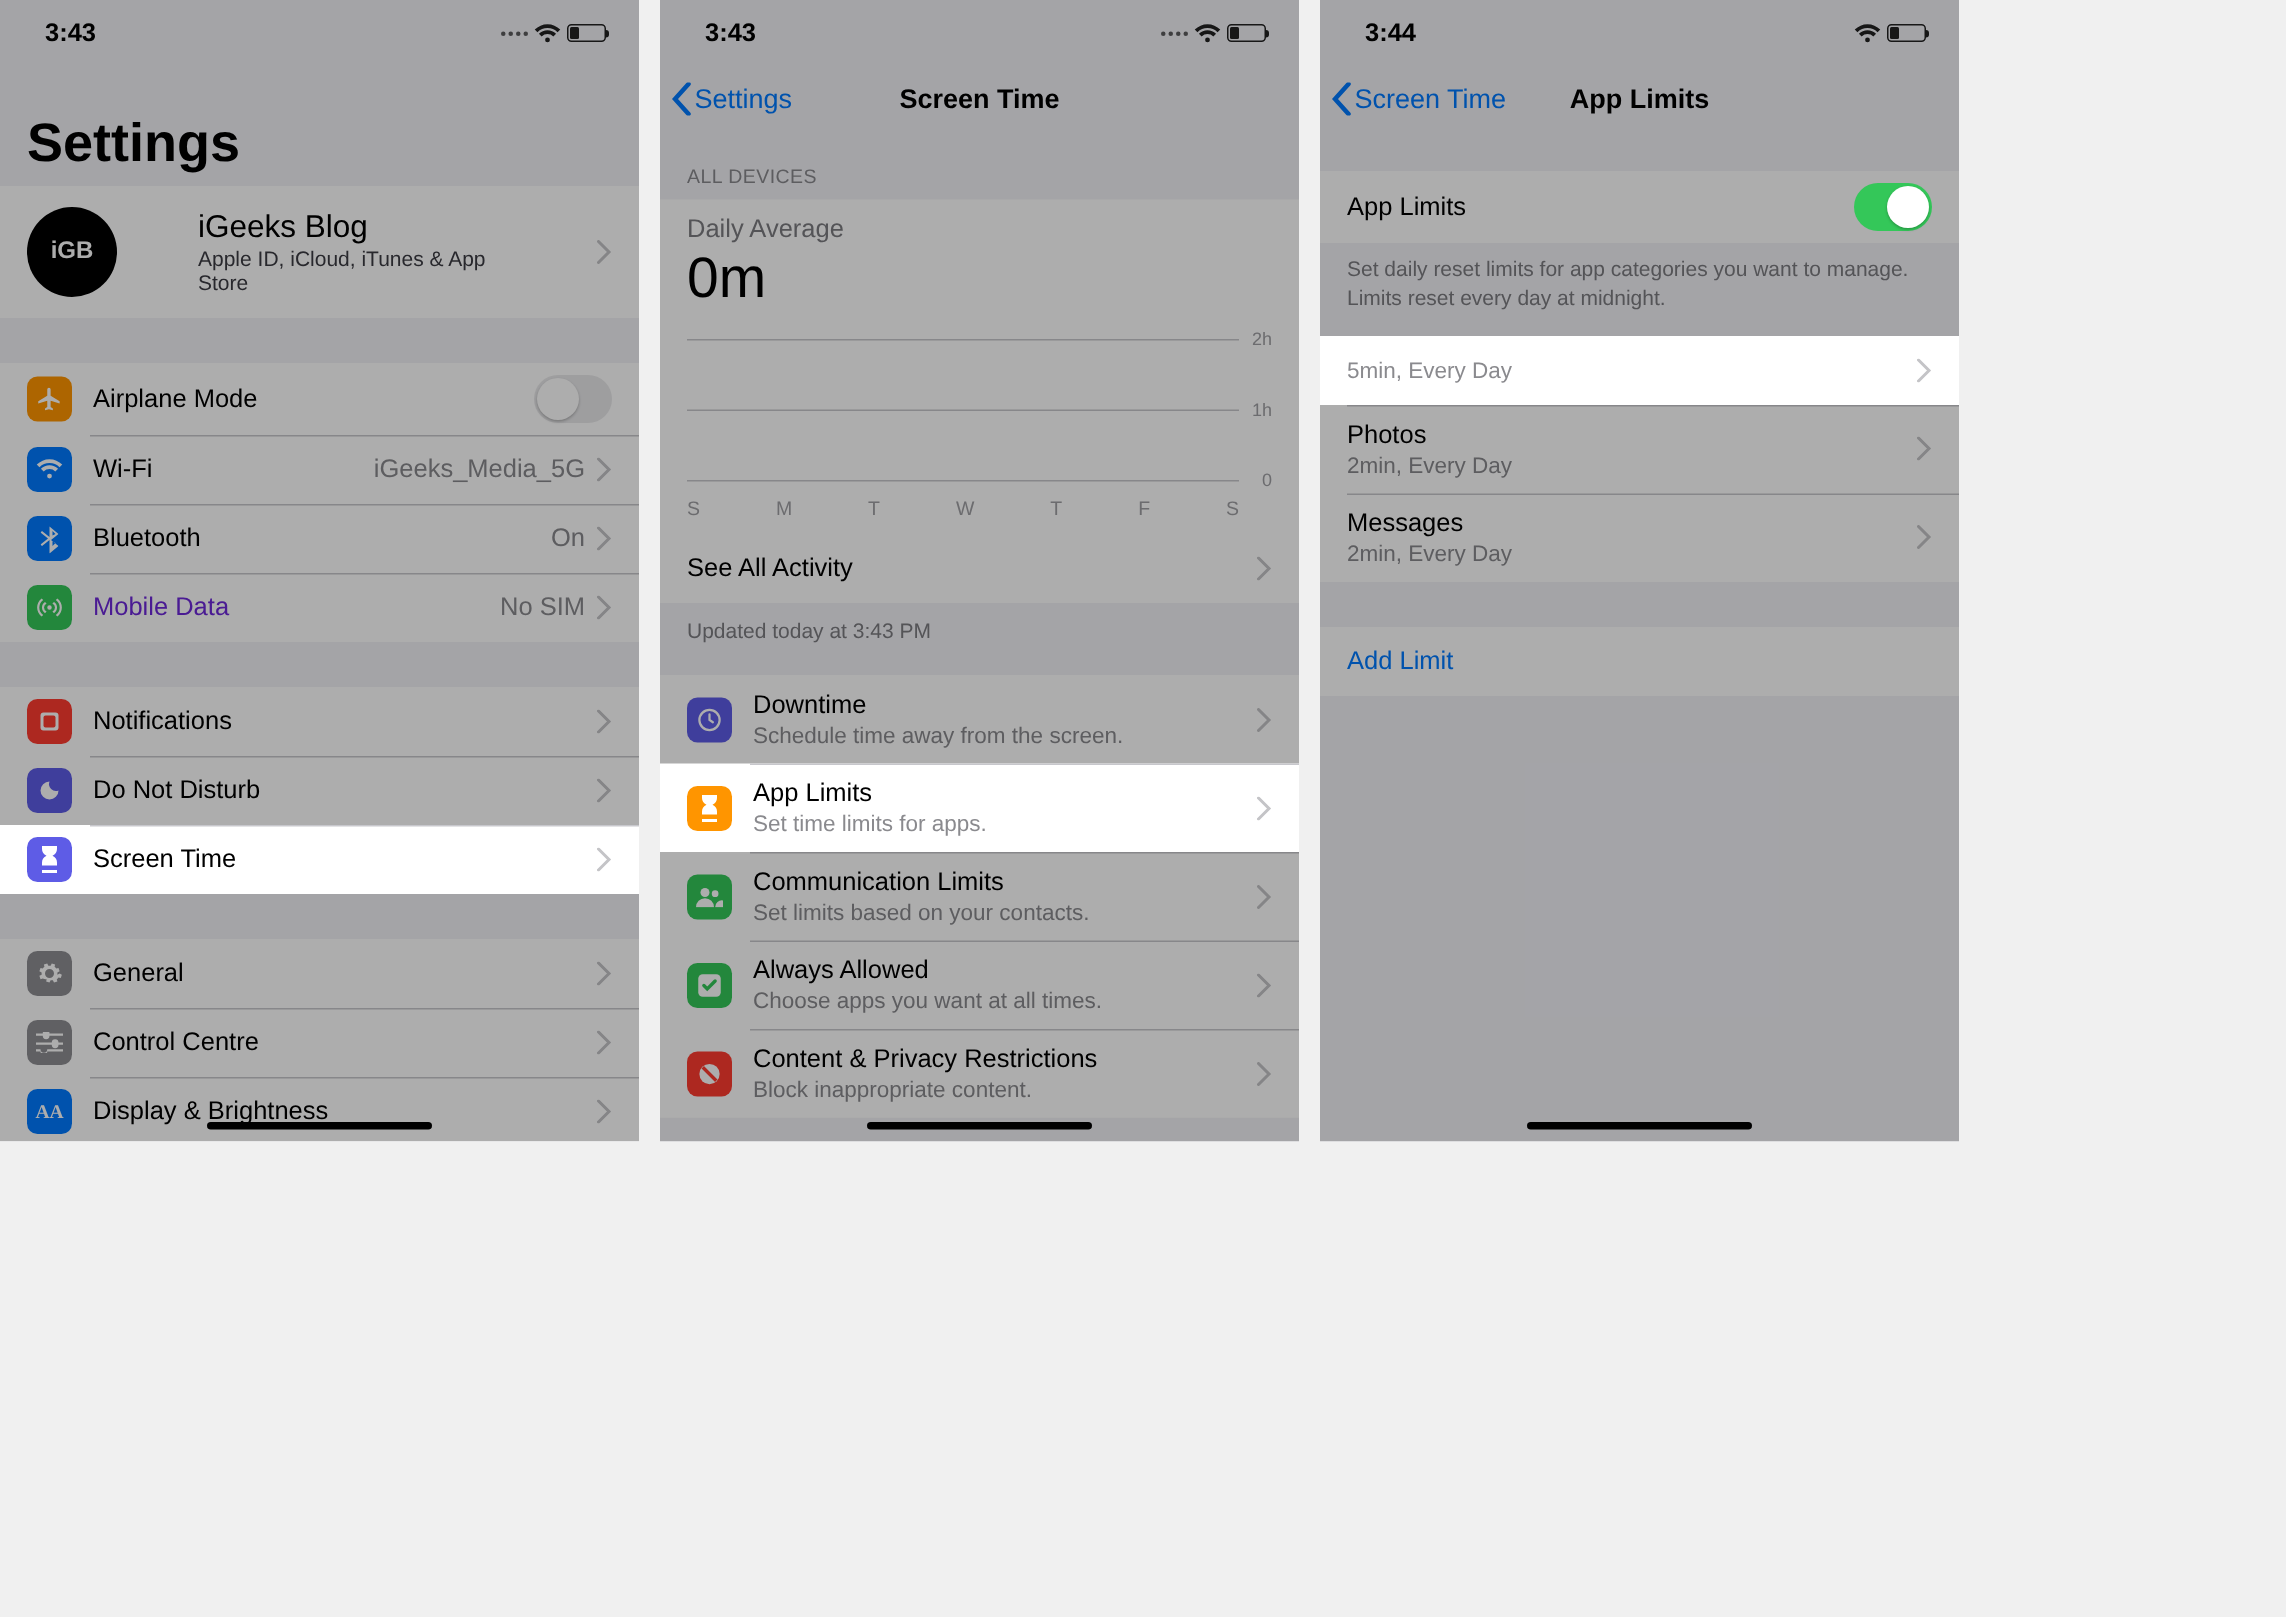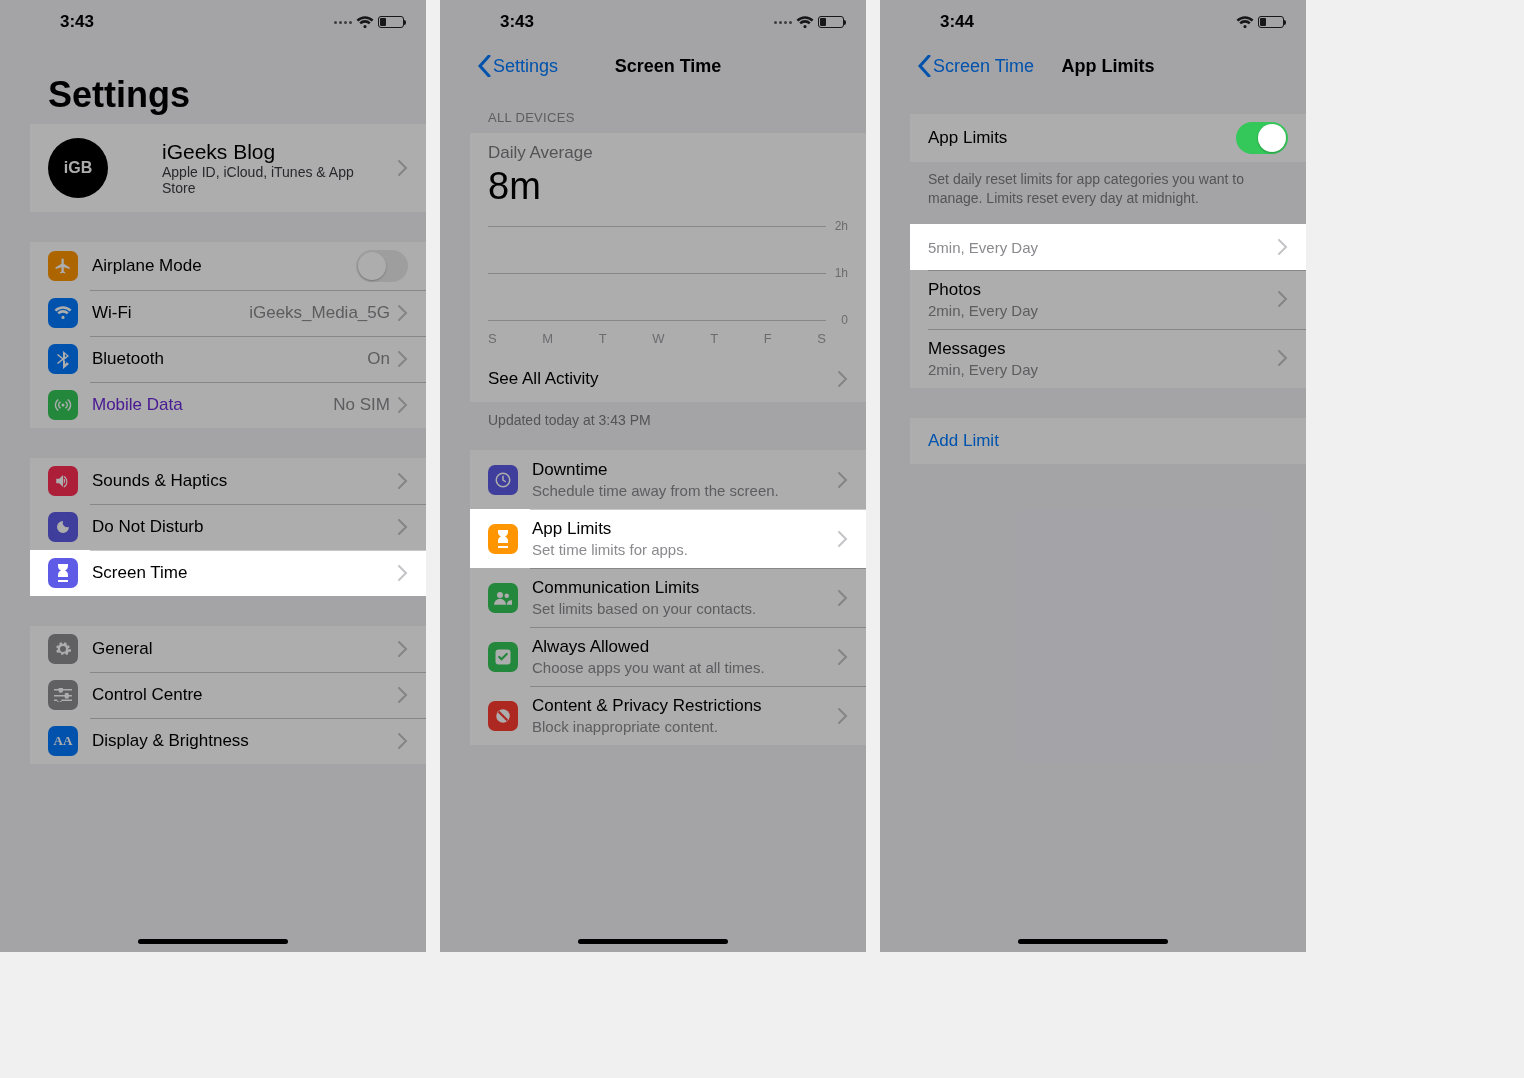--- a/index.html
+++ b/index.html
@@ -9,25 +9,24 @@
     width: 1524px;
     height: 1078px;
     display: flex;
     gap: 14px;
     padding: 0;
   }
   
   .phone {
     position: relative;
     width: 426px;
-    height: 952px;
+    height: 761px;
     background: #f2f2f7;
     overflow: hidden;
     border-radius: 0;
-    padding-left: 30px;
   }
   .dim-overlay {
     pointer-events: none;
     position: absolute;
     inset: 0;
     background: rgba(0,0,0,0.32);
   }
   
   .highlight {
     position: relative;
@@ -262,26 +261,27 @@
               <path d="M1 1l7 7-7 7" stroke="#c4c4c7" stroke-width="2" fill="none" stroke-linecap="round"></path>
             </svg>
           </span>
       </div>
     </div>
 
     <div class="gap"></div>
 
     <div class="group">
       <div class="cell">
-        <span class="icon" style="background:#ff2d55">
-            <svg width="18" height="14" viewBox="0 0 24 18">
-              <path fill="#fff" d="M3 6v6h4l5 5V1L7 6H3zm12 3a4 4 0 00-2-3.5v7A4 4 0 0015 9zm-2-7v2a7 7 0 010 12v2a9 9 0 000-16z"></path>
-            </svg>
-          </span>
-        <span class="label">Sounds &amp; Haptics</span>
+        <span class="icon bg-red">
+            <svg width="16" height="16" viewBox="0 0 24 24">
+              <rect x="3" y="3" width="18" height="18" rx="3" fill="#fff"></rect>
+              <rect x="6" y="6" width="12" height="12" rx="2" fill="#ff3b30"></rect>
+            </svg>
+          </span>
+        <span class="label">Notifications</span>
         <span class="chev">
             <svg width="10" height="16" viewBox="0 0 10 16">
               <path d="M1 1l7 7-7 7" stroke="#c4c4c7" stroke-width="2" fill="none" stroke-linecap="round"></path>
             </svg>
           </span>
       </div>
       <div class="cell">
         <span class="icon bg-indigo">
             <svg width="16" height="16" viewBox="0 0 24 24">
               <path fill="#fff" d="M12 3a9 9 0 109 9 7 7 0 01-9-9z"></path>
@@ -384,21 +384,21 @@
         </svg>
       <span>Settings</span>
     </div>
     <span class="nav-title">Screen Time</span>
   </div>
 
   <div class="section-header">ALL DEVICES</div>
 
   <div class="stat-block">
     <div class="stat-label">Daily Average</div>
-    <div class="stat-value">8m</div>
+    <div class="stat-value">0m</div>
     <div class="chart">
       <div class="baseline" style="top:8%"></div>
       <span class="ylabel" style="top:8%">2h</span>
       <div class="baseline" style="top:44%"></div>
       <span class="ylabel" style="top:44%">1h</span>
       <div class="baseline" style="top:80%"></div>
       <span class="ylabel" style="top:80%">0</span>
       <div class="dayrow">
         <span>S</span>
         <span>M</span>

